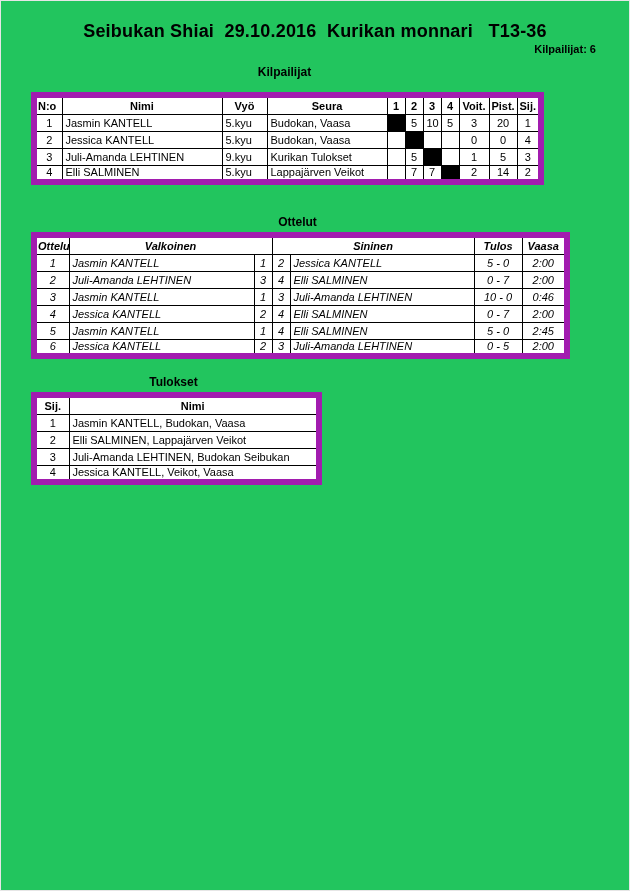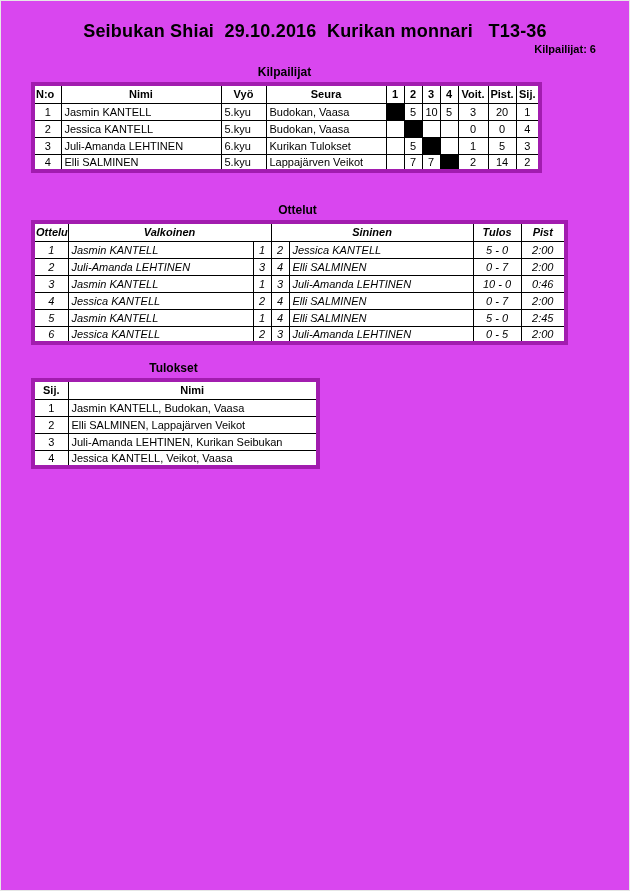--- a/index.html
+++ b/index.html
@@ -1,34 +1,34 @@
 <!DOCTYPE html>
 <html><head>
 <meta charset="utf-8">
 <style>
   html, body { margin: 0; padding: 0; background: #ffffff; }
   body { font-family: "Liberation Sans", sans-serif; color: #000; }
   .page {
-    position: relative; width: 630px; height: 891px; background: #d946ef;
+    position: relative; width: 630px; height: 891px; background: #22c55e;
     border: 1px solid #e6e6e6; box-sizing: border-box; overflow: hidden;
   }
   .page-title {
     padding-top: 20px; text-align: center; font-size: 18px; font-weight: bold;
     white-space: pre; letter-spacing: 0.2px;
   }
   .participants-label {
     margin: 1px 33px 0 0; text-align: right; font-size: 11px; font-weight: bold;
   }
   .section-heading { font-size: 12px; font-weight: bold; text-align: center; }
-  .hd-competitors { width: 507px; margin: 10px 0 3px 30px; }
+  .hd-competitors { width: 507px; margin: 10px 0 13px 30px; }
   .hd-matches    { width: 533px; margin: 30px 0 3px 30px; }
   .hd-results    { width: 285px; margin: 16px 0 3px 30px; }
   table {
     border-collapse: collapse; table-layout: fixed; margin-left: 30px;
-    border: 4px solid #a21caf; background: #fff;
+    border: 6px solid #a21caf; background: #fff;
   }
   .t1 { width: 507px; } .t2 { width: 533px; font-style: italic; } .t3 { width: 285px; }
   th, td {
     border: 1px solid #000; font-size: 11px; padding: 0 3px; height: 17px;
     overflow: hidden; white-space: nowrap; box-sizing: border-box;
   }
   th { font-weight: bold; text-align: center; height: 19px; padding: 0 1px; }
   .al { text-align: left; }
   .ac { text-align: center; }
   .diag { background: #000; }
@@ -94,21 +94,21 @@
         <td class="diag"></td>
         <td class="ac"></td>
         <td class="ac"></td>
         <td class="ac">0</td>
         <td class="ac">0</td>
         <td class="ac">4</td>
       </tr>
       <tr>
         <td class="ac">3</td>
         <td class="al">Juli-Amanda LEHTINEN</td>
-        <td class="al">6.kyu</td>
+        <td class="al">9.kyu</td>
         <td class="al">Kurikan Tulokset</td>
         <td class="ac"></td>
         <td class="ac">5</td>
         <td class="diag"></td>
         <td class="ac"></td>
         <td class="ac">1</td>
         <td class="ac">5</td>
         <td class="ac">3</td>
       </tr>
       <tr>
@@ -137,21 +137,21 @@
       <col style="width:184px">
         <col style="width:48px">
         <col style="width:45px">
     </colgroup>
     <thead>
       <tr>
         <th>Ottelu</th>
         <th colspan="2">Valkoinen</th>
         <th colspan="2">Sininen</th>
         <th>Tulos</th>
-        <th>Pist</th>
+        <th>Vaasa</th>
       </tr>
     </thead>
     <tbody>
       <tr>
         <td class="ac">1</td>
         <td class="al">Jasmin KANTELL</td>
         <td class="ac">1</td>
         <td class="ac">2</td>
         <td class="al">Jessica KANTELL</td>
         <td class="ac">5 - 0</td>
@@ -221,21 +221,21 @@
       <tr>
         <td class="ac">1</td>
         <td class="al">Jasmin KANTELL, Budokan, Vaasa</td>
       </tr>
       <tr>
         <td class="ac">2</td>
         <td class="al">Elli SALMINEN, Lappajärven Veikot</td>
       </tr>
       <tr>
         <td class="ac">3</td>
-        <td class="al">Juli-Amanda LEHTINEN, Kurikan Seibukan</td>
+        <td class="al">Juli-Amanda LEHTINEN, Budokan Seibukan</td>
       </tr>
       <tr>
         <td class="ac">4</td>
         <td class="al">Jessica KANTELL, Veikot, Vaasa</td>
       </tr>
     </tbody>
   </table>
 
 </div>
 

